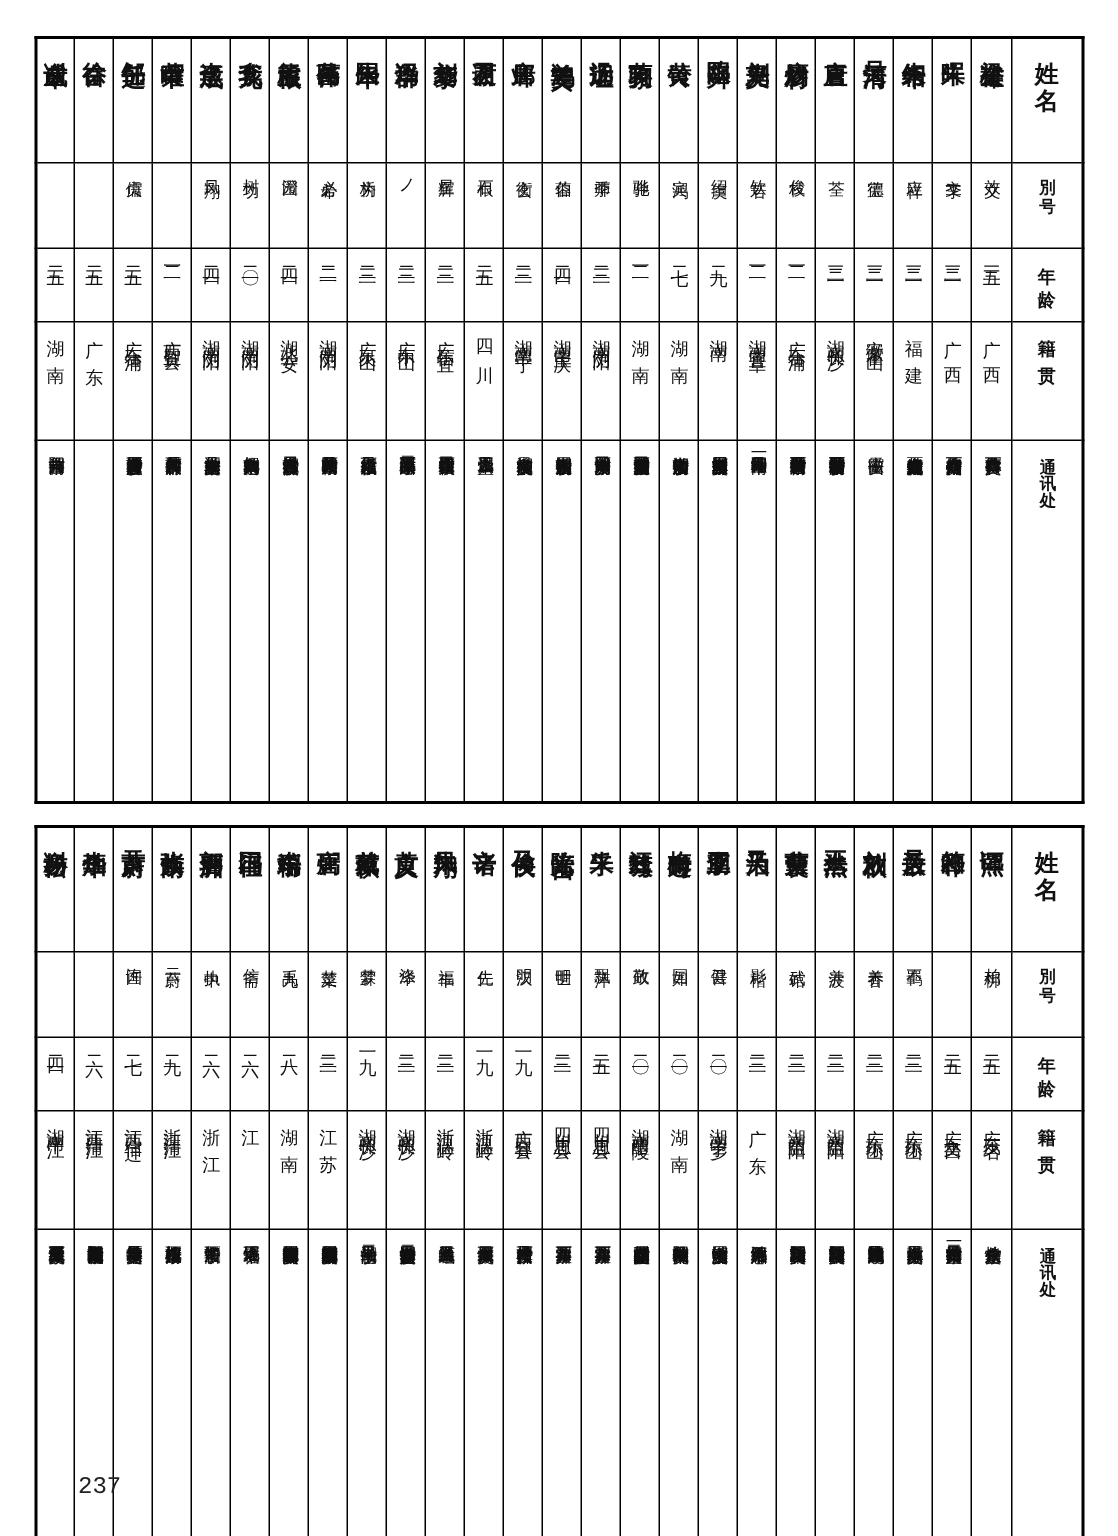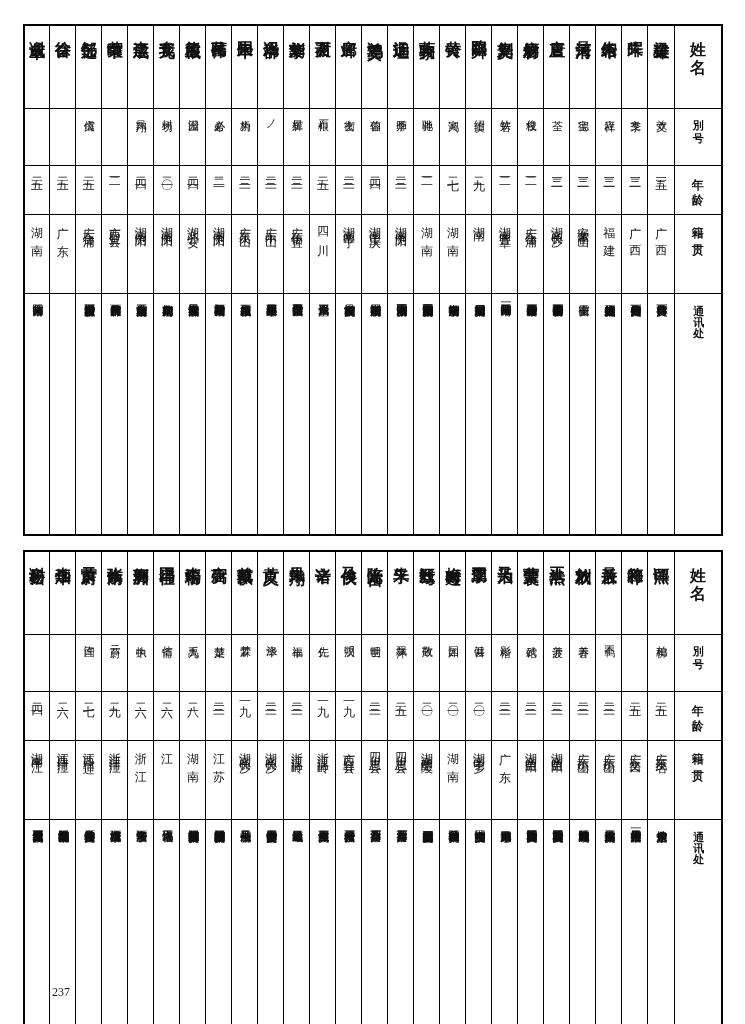--- a/index.html
+++ b/index.html
@@ -80,22 +80,22 @@
   .native-row td { height: 74px; }
   .addr-row td { height: 236px; }
 
   .block-gap {
     height: 14px;
   }
   .page-number {
     position: absolute;
     left: 52px;
     bottom: 24px;
-    font-size: 12px;
-    font-family: Liberation Serif, serif;
+    font-size: 16px;
+    font-family: Liberation Mono, monospace;
     color: #222;
   }
   td.label-cell { width: 44px; }
 </style>
 </head>
 <body>
 
 <div class="page">
 
   <div class="table-wrap">

